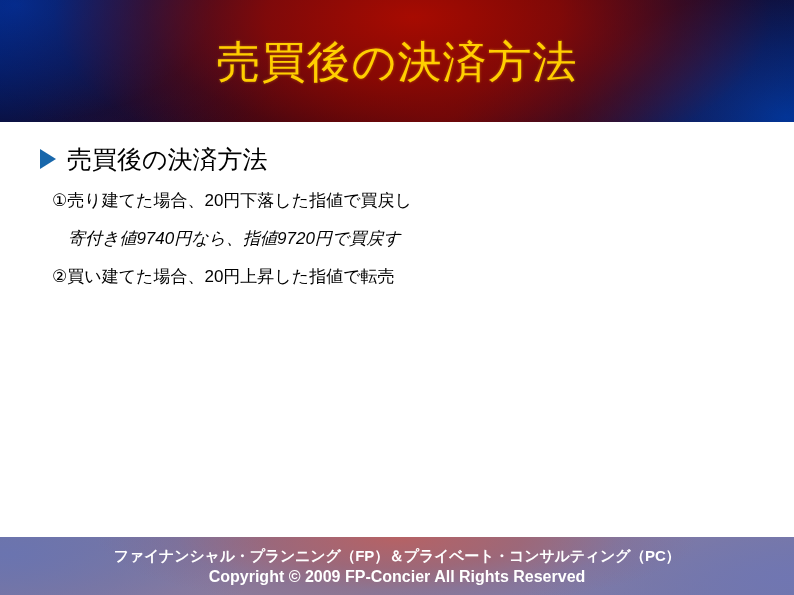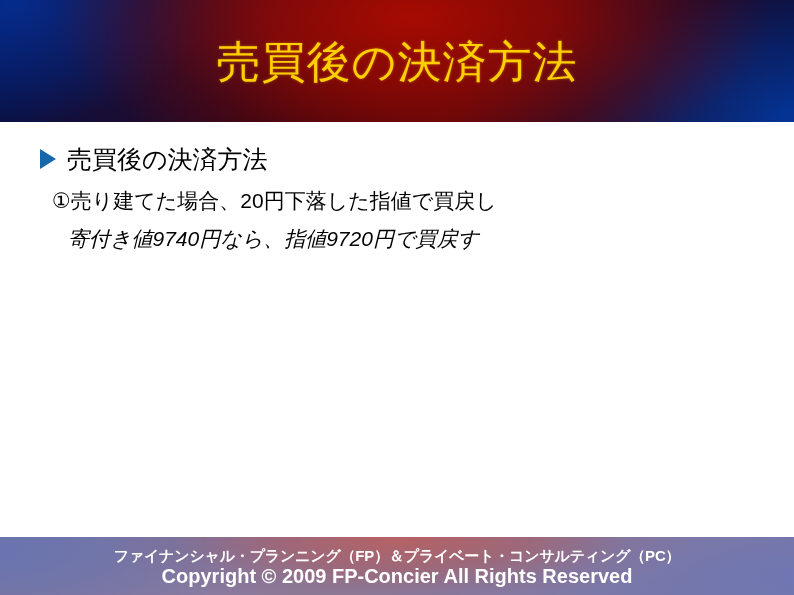--- a/index.html
+++ b/index.html
@@ -87,21 +87,21 @@
     white-space: nowrap;
   }
 
   .lines {
     position: absolute;
     left: 0;
     top: 60px;
     width: 794px;
   }
   .line {
-    font-size: 21px;
+    font-size: 17px;
     line-height: 38px;
     color: #000000;
     white-space: nowrap;
   }
   .line.lvl-1 { padding-left: 52px; }
   .line.lvl-2 { padding-left: 68px; font-style: italic; }
 
   
   .footer {
     position: absolute;
@@ -125,21 +125,21 @@
     font-weight: bold;
     text-align: center;
     white-space: nowrap;
   }
   .footer-line-1 {
     font-size: 15px;
     line-height: 20px;
     letter-spacing: -0.2px;
   }
   .footer-line-2 {
-    font-size: 20px;
+    font-size: 16px;
     line-height: 21px;
   }
 </style>
 </head>
 <body>
 
 <div class="slide">
 
   <div class="header">
     <div class="header-title">売買後の決済方法</div>
@@ -148,20 +148,21 @@
   <div class="body-area">
 
     <div class="section-heading">
       <span class="bullet-triangle"></span>
       <span class="section-heading-label">売買後の決済方法</span>
     </div>
 
     <div class="lines">
       <div class="line lvl-1">①売り建てた場合、20円下落した指値で買戻し</div>
       <div class="line lvl-2">寄付き値9740円なら、指値9720円で買戻す</div>
+      <div class="line lvl-1">②買い建てた場合、20円上昇した指値で転売</div>
     </div>
 
   </div>
 
   <div class="footer">
     <div class="footer-line footer-line-1">ファイナンシャル・プランニング（FP）＆プライベート・コンサルティング（PC）</div>
     <div class="footer-line footer-line-2">Copyright © 2009 FP-Concier All Rights Reserved</div>
   </div>
 
 </div>

